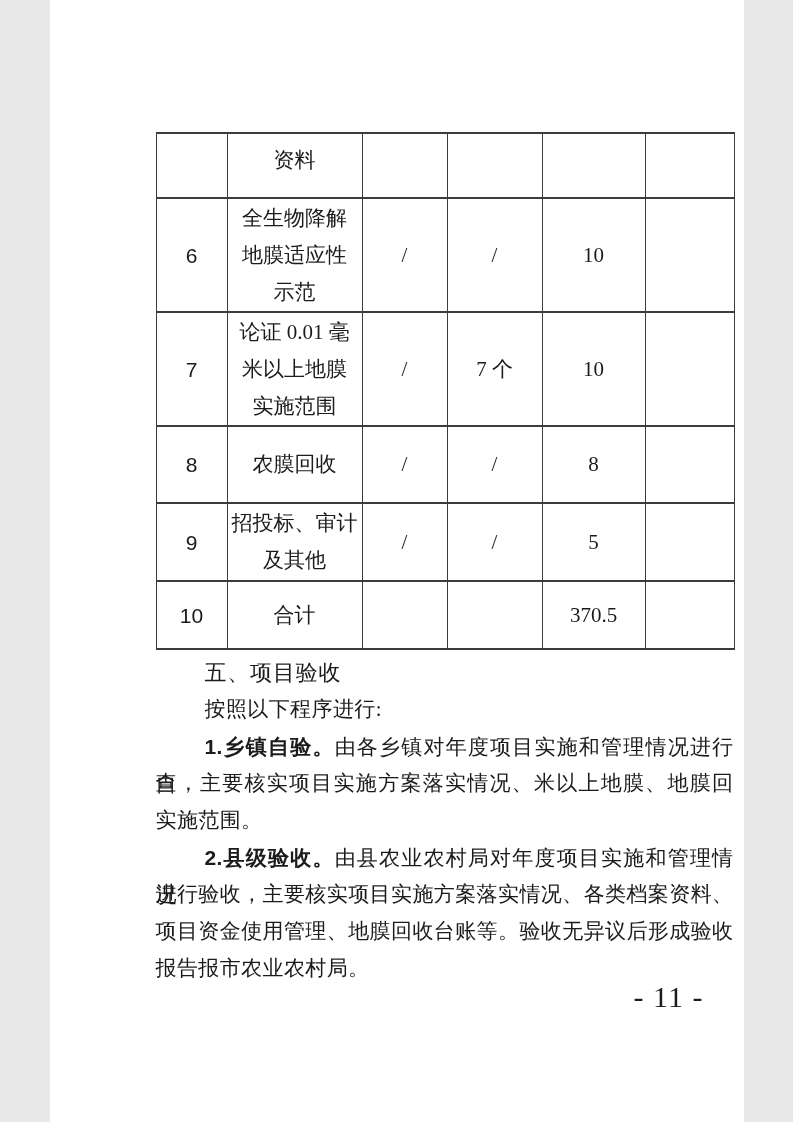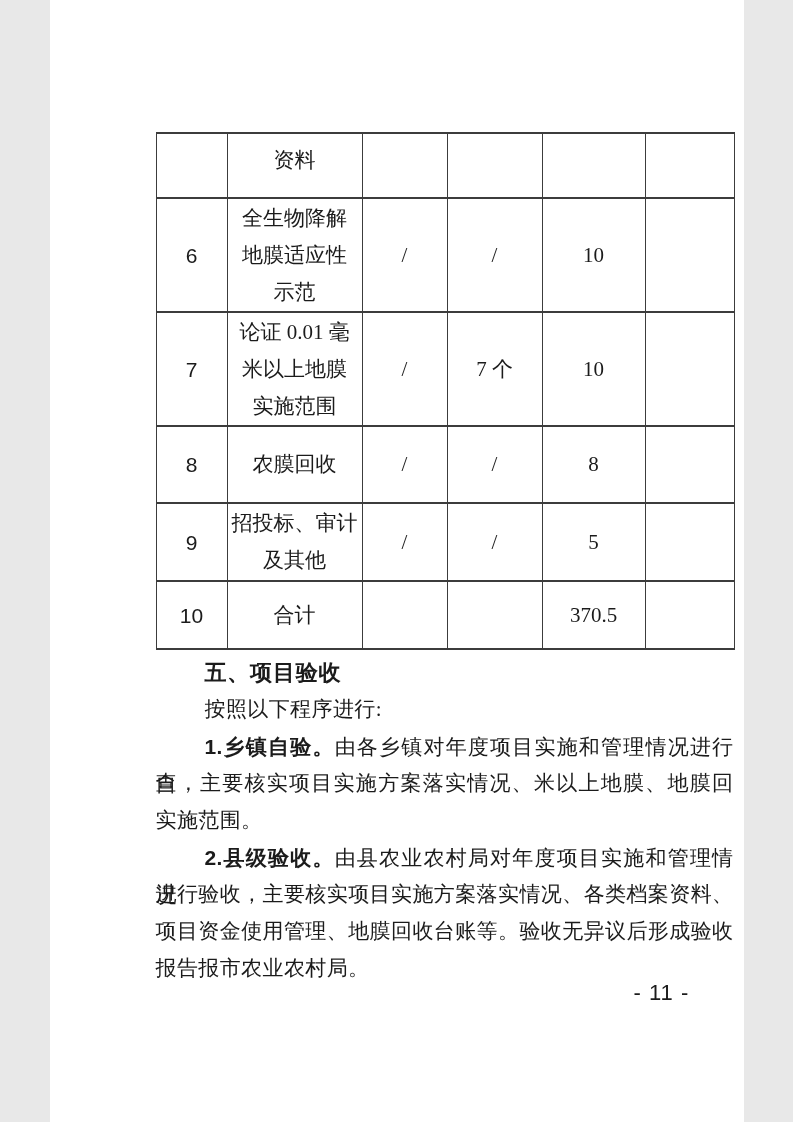--- a/index.html
+++ b/index.html
@@ -61,31 +61,31 @@
   .t-line{height:37px;overflow:visible;}
   .jl{text-align:justify;text-align-last:justify;}
   .ll{text-align:left;}
   .ind{text-indent:49px;}
   .run-bold{
     font-family:"Liberation Sans","DejaVu Sans",sans-serif;
     font-weight:700;
   }
   .heading-line{
     font-family:"Liberation Sans","DejaVu Sans",sans-serif;
-    font-weight:700;
+    font-weight:400;
     font-size:22px;
     letter-spacing:0.8px;
   }
 
   
   .page-number{
     position:absolute;left:584px;top:980px;
-    font-size:22px;
+    font-size:30px;
     letter-spacing:1px;
-    font-family:Liberation Sans, sans-serif;
+    font-family:Liberation Serif, serif;
   }
 </style>
 </head>
 <body>
 
 <div class="page">
 
   <table class="doc-table">
     <colgroup>
       <col style="width:71px">

